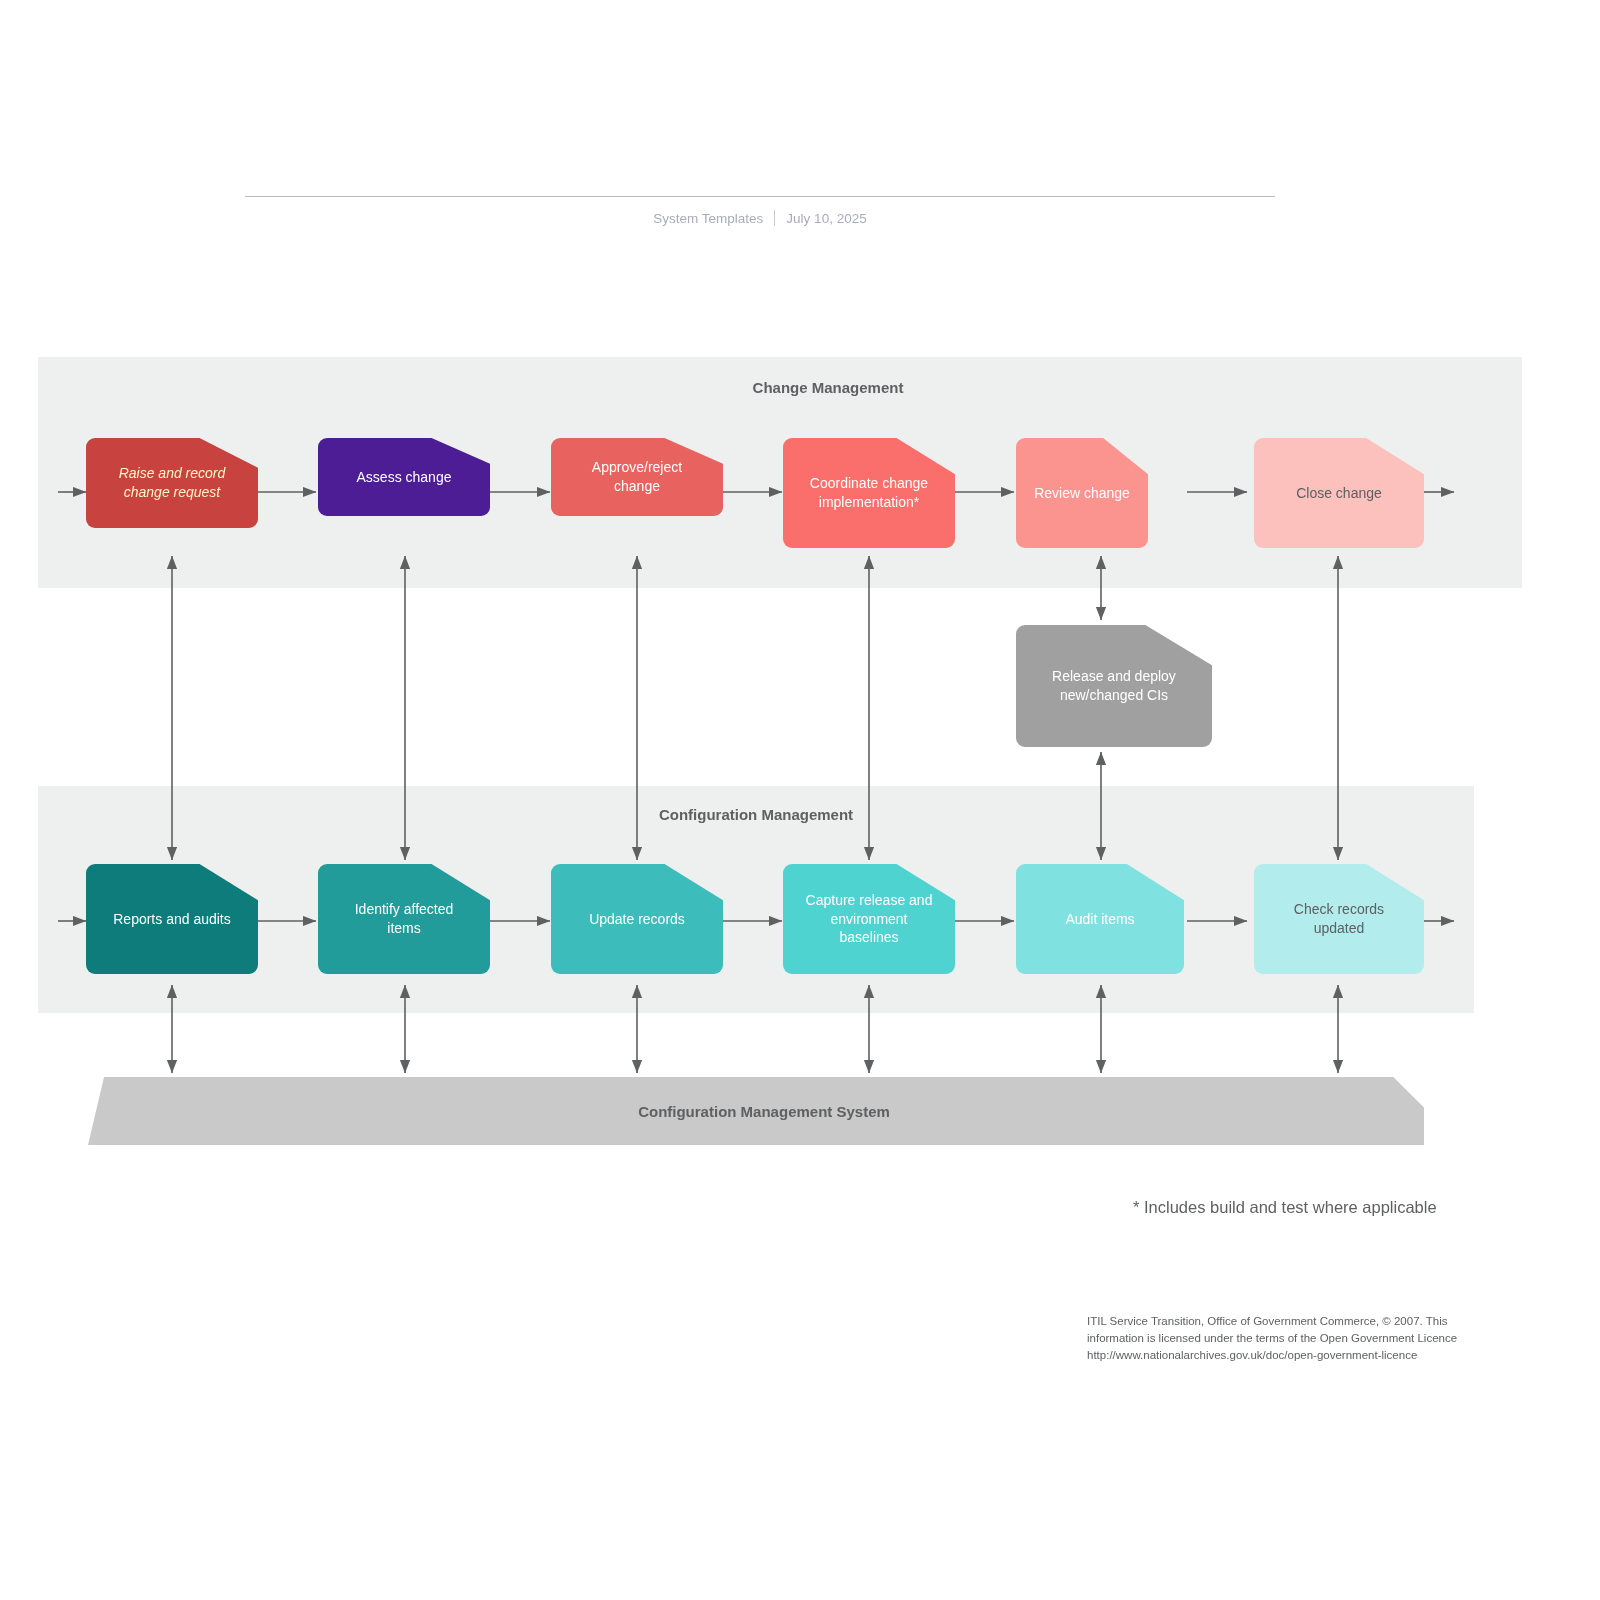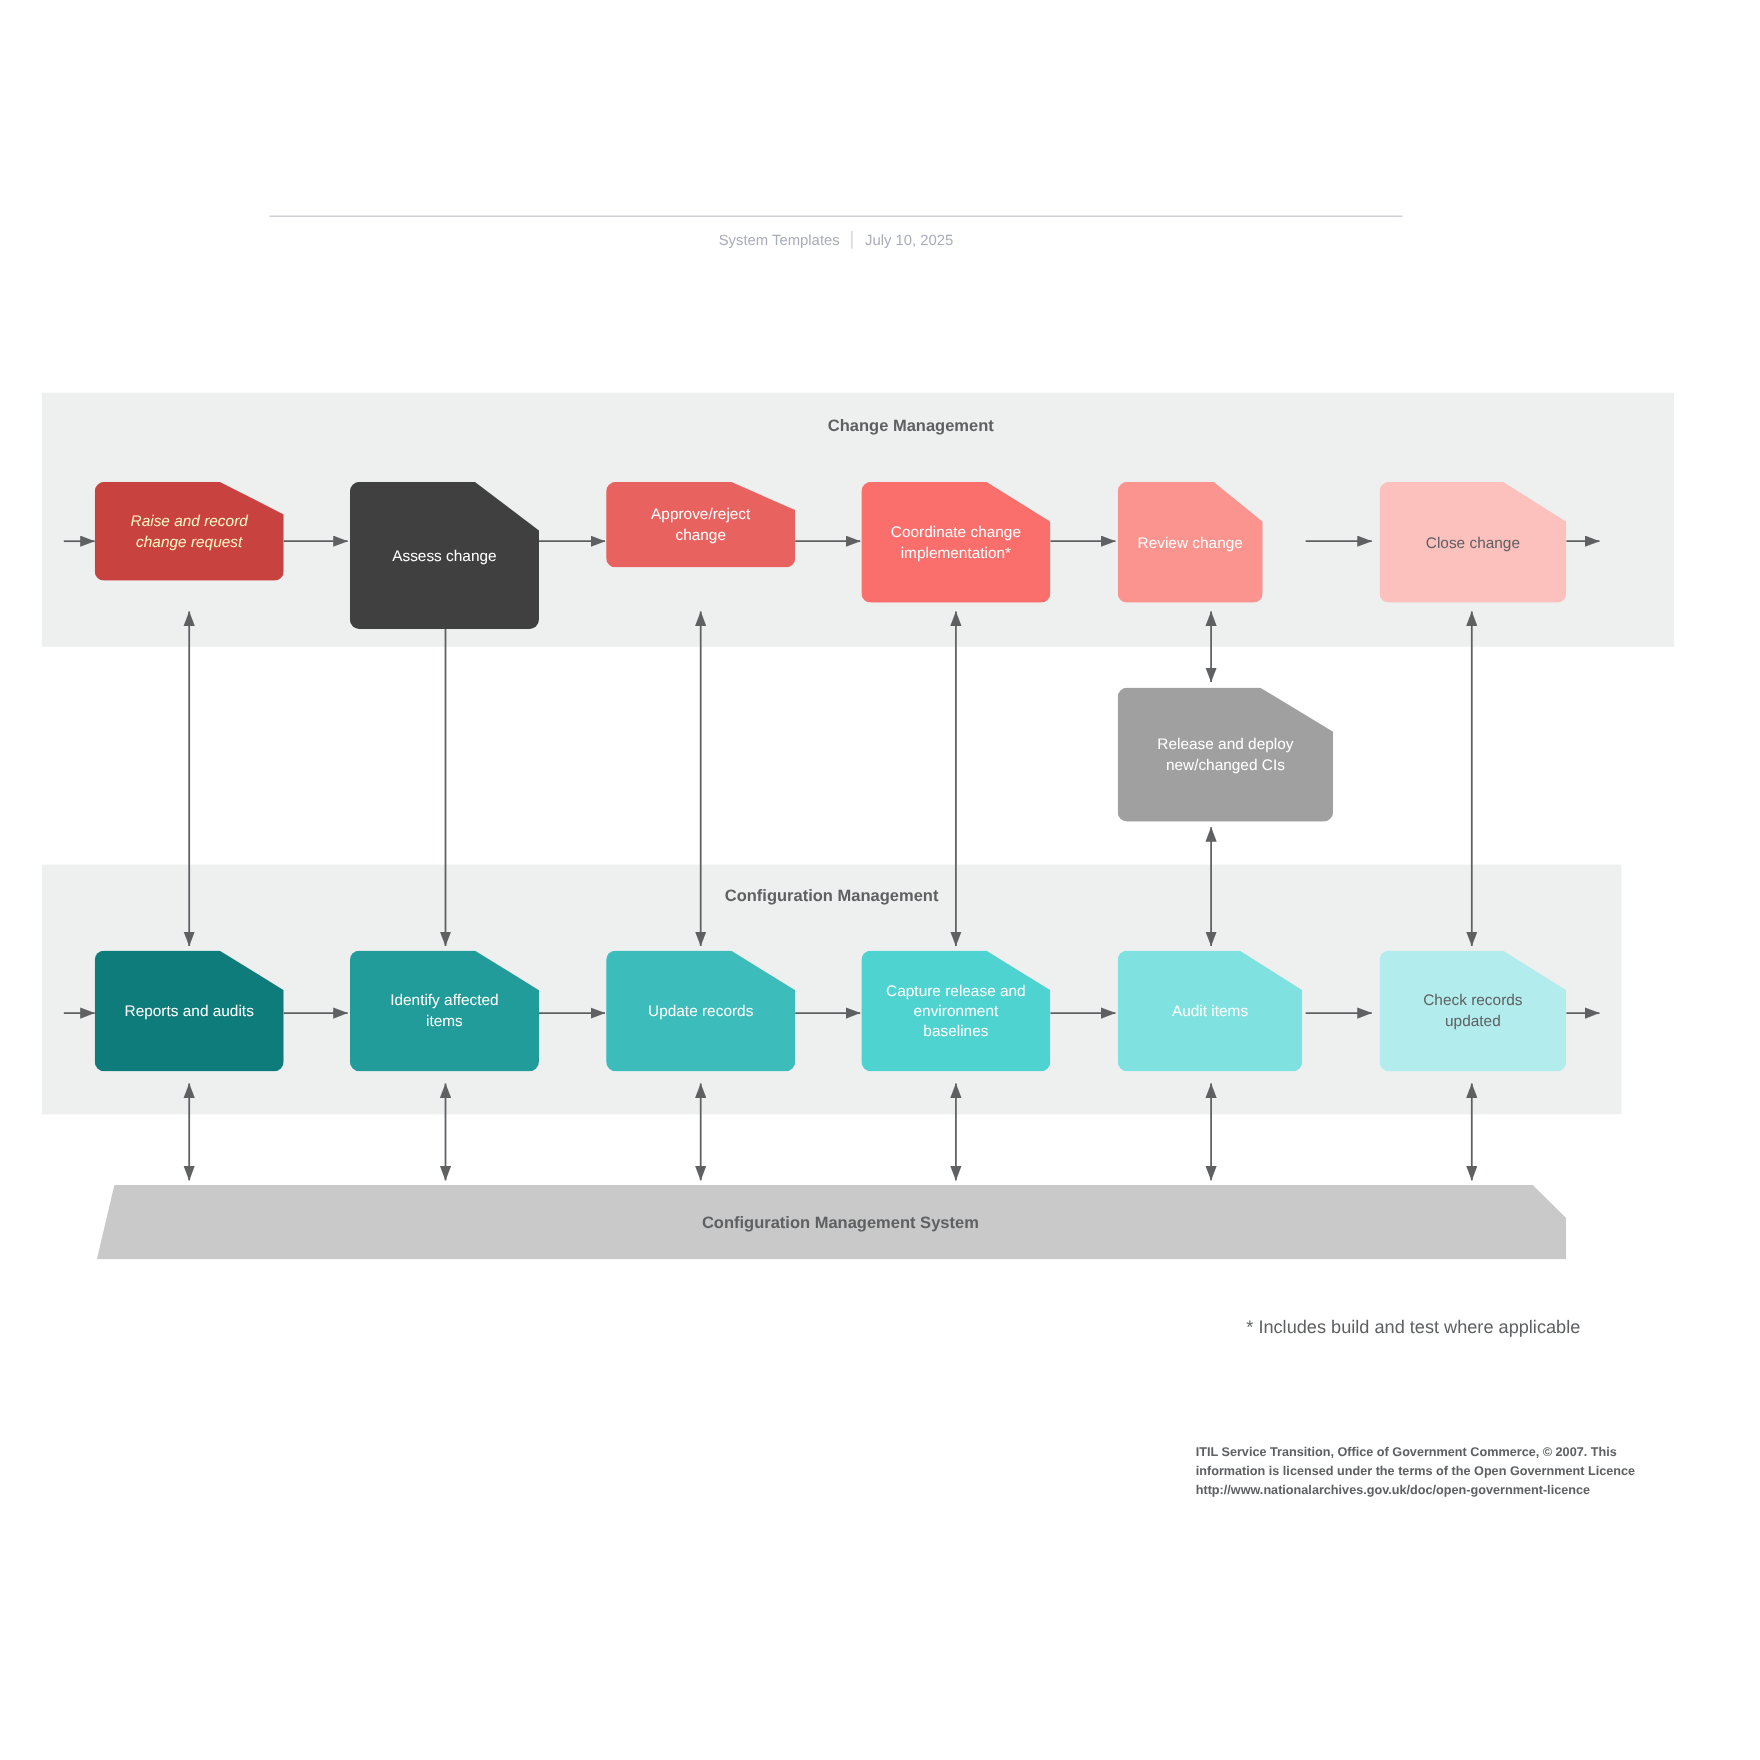--- a/index.html
+++ b/index.html
@@ -156,21 +156,21 @@
   }
   #attribution {
     position: absolute;
     left: 1087px;
     top: 1313px;
     width: 420px;
     font-size: 11.5px;
     line-height: 1.47;
     color: #5e6062;
   }
-  #attribution div { white-space: nowrap; font-weight: bold; }
+  #attribution div { white-space: nowrap; }
 </style>
 </head>
 <body>
 
 <div id="header">
   <div id="title-rule"></div>
   <div id="subtitle">
     <span>System Templates</span>
     <span class="sep"></span>
     <span>July 10, 2025</span>
@@ -223,21 +223,21 @@
     <line x1="172" y1="985" x2="172" y2="1073" marker-start="url(#arrow-start)" marker-end="url(#arrow-end)"></line>
     <line x1="405" y1="985" x2="405" y2="1073" marker-start="url(#arrow-start)" marker-end="url(#arrow-end)"></line>
     <line x1="637" y1="985" x2="637" y2="1073" marker-start="url(#arrow-start)" marker-end="url(#arrow-end)"></line>
     <line x1="869" y1="985" x2="869" y2="1073" marker-start="url(#arrow-start)" marker-end="url(#arrow-end)"></line>
     <line x1="1101" y1="985" x2="1101" y2="1073" marker-start="url(#arrow-start)" marker-end="url(#arrow-end)"></line>
     <line x1="1338" y1="985" x2="1338" y2="1073" marker-start="url(#arrow-start)" marker-end="url(#arrow-end)"></line>
   </g>
 </svg>
 
 <div class="node" id="cm-0" style="background: rgb(200, 66, 63); color: #fef9c3; left: 86px; top: 438px; width: 172px; height: 90px; font-style: italic;">Raise and record<br>change request</div>
-<div class="node" id="cm-1" style="background: #404040; color: rgb(255, 255, 255); left: 318px; top: 438px; width: 172px; height: 134px;">Assess change</div>
+<div class="node" id="cm-1" style="background: #4c1d95; color: rgb(255, 255, 255); left: 318px; top: 438px; width: 172px; height: 78px;">Assess change</div>
 <div class="node" id="cm-2" style="background: rgb(232, 99, 95); color: rgb(255, 255, 255); left: 551px; top: 438px; width: 172px; height: 78px;">Approve/reject<br>change</div>
 <div class="node" id="cm-3" style="background: rgb(250, 111, 107); color: rgb(255, 255, 255); left: 783px; top: 438px; width: 172px; height: 110px;">Coordinate change<br>implementation*</div>
 <div class="node" id="cm-4" style="background: rgb(251, 147, 142); color: rgb(255, 255, 255); left: 1016px; top: 438px; width: 132px; height: 110px;">Review change</div>
 <div class="node" id="cm-5" style="background: rgb(252, 192, 189); color: rgb(94, 96, 98); left: 1254px; top: 438px; width: 170px; height: 110px;">Close change</div>
 
 <div class="node" id="node-release" style="background: rgb(160, 160, 160); color: rgb(255, 255, 255); left: 1016px; top: 625px; width: 196px; height: 122px;">Release and deploy<br>new/changed CIs</div>
 
 <div class="node" id="cf-0" style="background: rgb(14, 124, 123); color: rgb(255, 255, 255); left: 86px; top: 864px; width: 172px; height: 110px;">Reports and audits</div>
 <div class="node" id="cf-1" style="background: rgb(33, 156, 154); color: rgb(255, 255, 255); left: 318px; top: 864px; width: 172px; height: 110px;">Identify affected<br>items</div>
 <div class="node" id="cf-2" style="background: rgb(60, 188, 186); color: rgb(255, 255, 255); left: 551px; top: 864px; width: 172px; height: 110px;">Update records</div>

